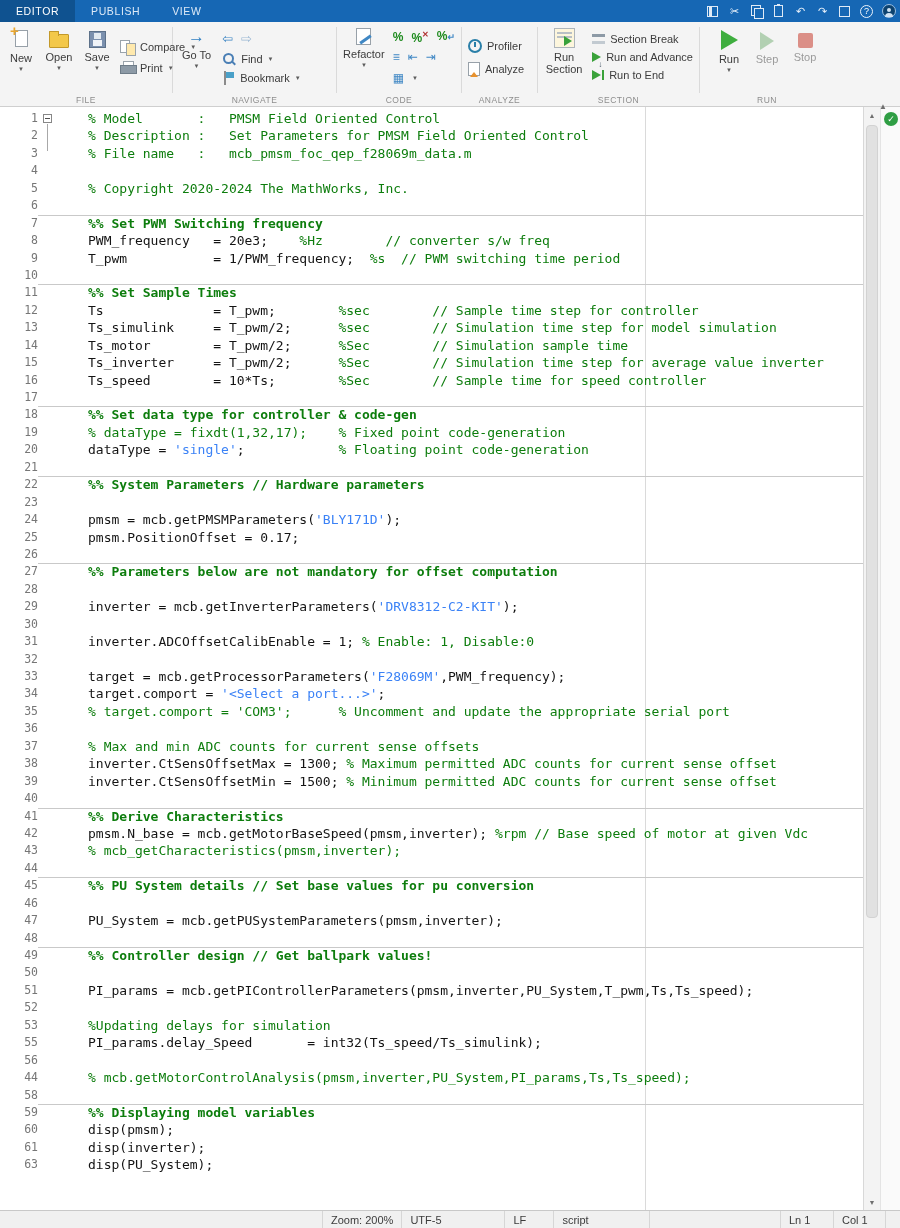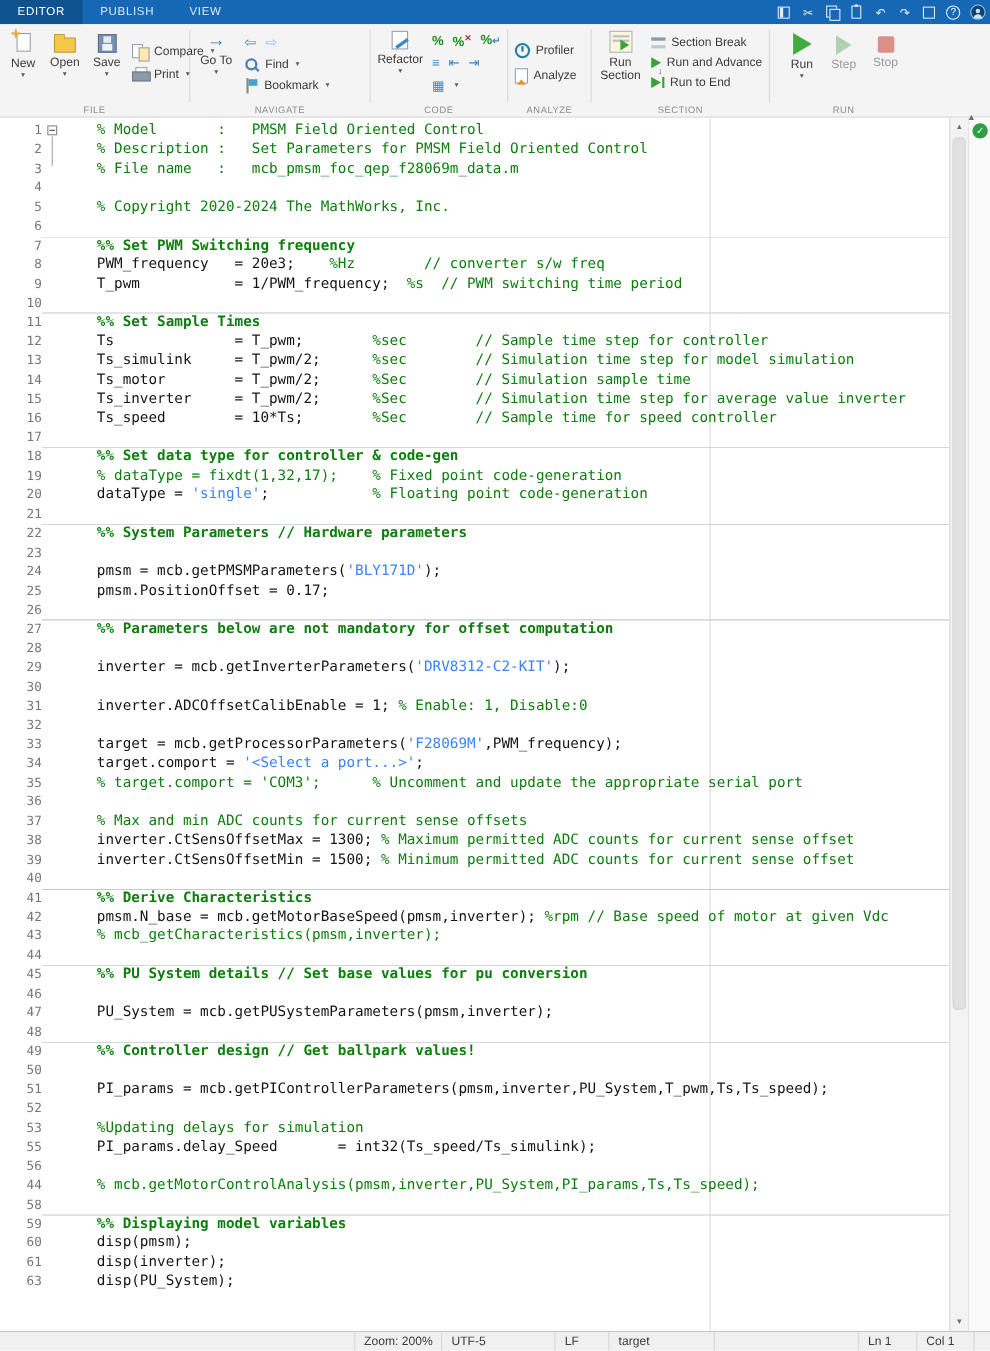--- a/index.html
+++ b/index.html
@@ -393,17 +393,17 @@
   <div class="msgstrip">
     <div class="lint-ok">✓</div>
   </div>
 </div>
 
 <div class="statusbar">
   <div class="spacer-l"></div>
   <div class="scell first">Zoom: 200%</div>
   <div class="scell" style="width:103px">UTF-5</div>
   <div class="scell" style="width:49px">LF</div>
-  <div class="scell" style="width:96px">target</div>
+  <div class="scell" style="width:96px">script</div>
   <div class="spacer-f"></div>
   <div class="scell first" style="width:54px">Ln 1</div>
   <div class="scell" style="width:52px;margin-right:14px">Col 1</div>
 </div>
 
 </body></html>

